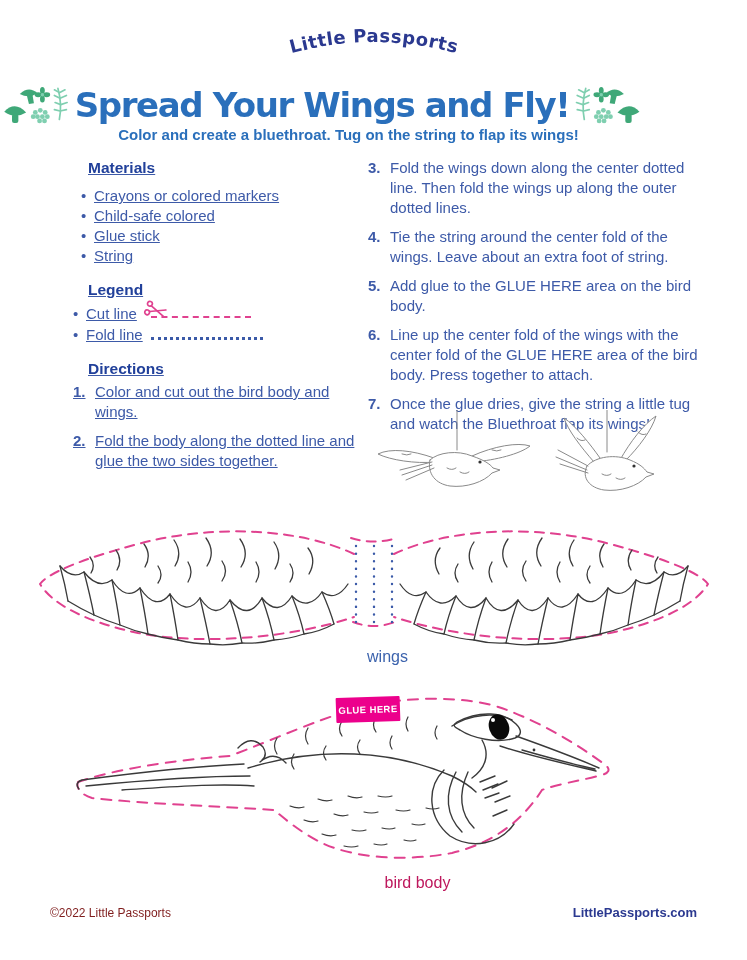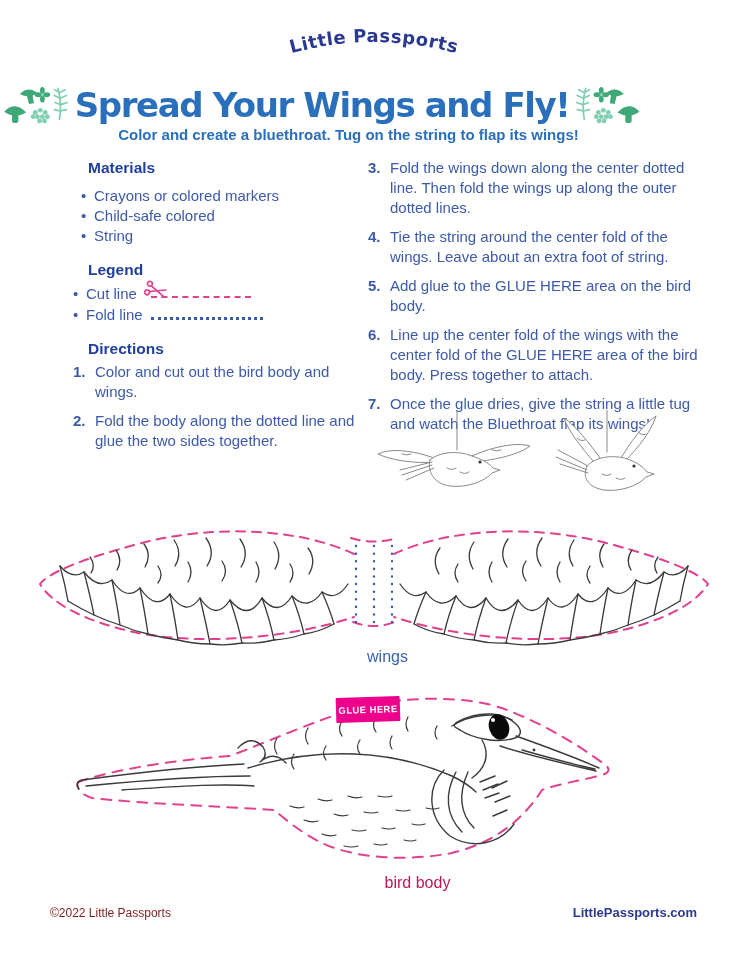--- a/index.html
+++ b/index.html
@@ -15,21 +15,21 @@
   .page-title{
     font-size:34px;font-weight:800;letter-spacing:-1.4px;color:#2a6fbb;
     font-family:"DejaVu Sans","Liberation Sans",sans-serif;white-space:nowrap;
   }
   .subtitle{
     top:126px;left:0;width:697px;text-align:center;
     font-size:15px;font-weight:700;color:#2a6fbb;
   }
   
   .col{top:158px;font-size:15px;line-height:20px;color:#3d5aa8;}
-  .col-left{left:73px;width:292px;}
+  .col-left{left:73px;width:292px;text-decoration:underline;}
   .col-right{left:368px;width:338px;}
   .sec-heading{font-size:15.5px;font-weight:800;color:#21409a;margin:0 0 3px 15px;}
   .mt{margin-top:14px;}
   ul.plain{list-style:none;margin:8px;padding:0;}
   ul.plain li{padding-left:13px;position:relative;}
   ul.plain li::before{content:"•";position:absolute;left:0;color:#3d5aa8;}
   .legend-row{display:flex;align-items:center;padding-left:13px;position:relative;height:21px;}
   .legend-row::before{content:"•";position:absolute;left:0;color:#3d5aa8;}
   .cut-sample{position:relative;width:112px;height:21px;margin-left:8px;}
   .cut-sample .dash{position:absolute;left:6px;top:13px;width:100px;border-top:2px dashed #e0418f;}
@@ -131,20 +131,21 @@
 </div>
 
 <div class="abs subtitle">Color and create a bluethroat. Tug on the string to flap its wings!</div>
 
 <div class="abs col col-left">
   <div>
     <h3 class="sec-heading">Materials</h3>
     <ul class="plain">
       <li>Crayons or colored markers</li>
       <li>Child-safe colored</li>
+      <li>Glue stick</li>
       <li>String</li>
     </ul>
   </div>
   <div class="mt">
     <h3 class="sec-heading">Legend</h3>
     <div class="legend-row">
       <span>Cut line</span>
       <span class="cut-sample">
         <span class="dash"></span>
         <svg width="26" height="22" viewBox="0 0 26 22">

